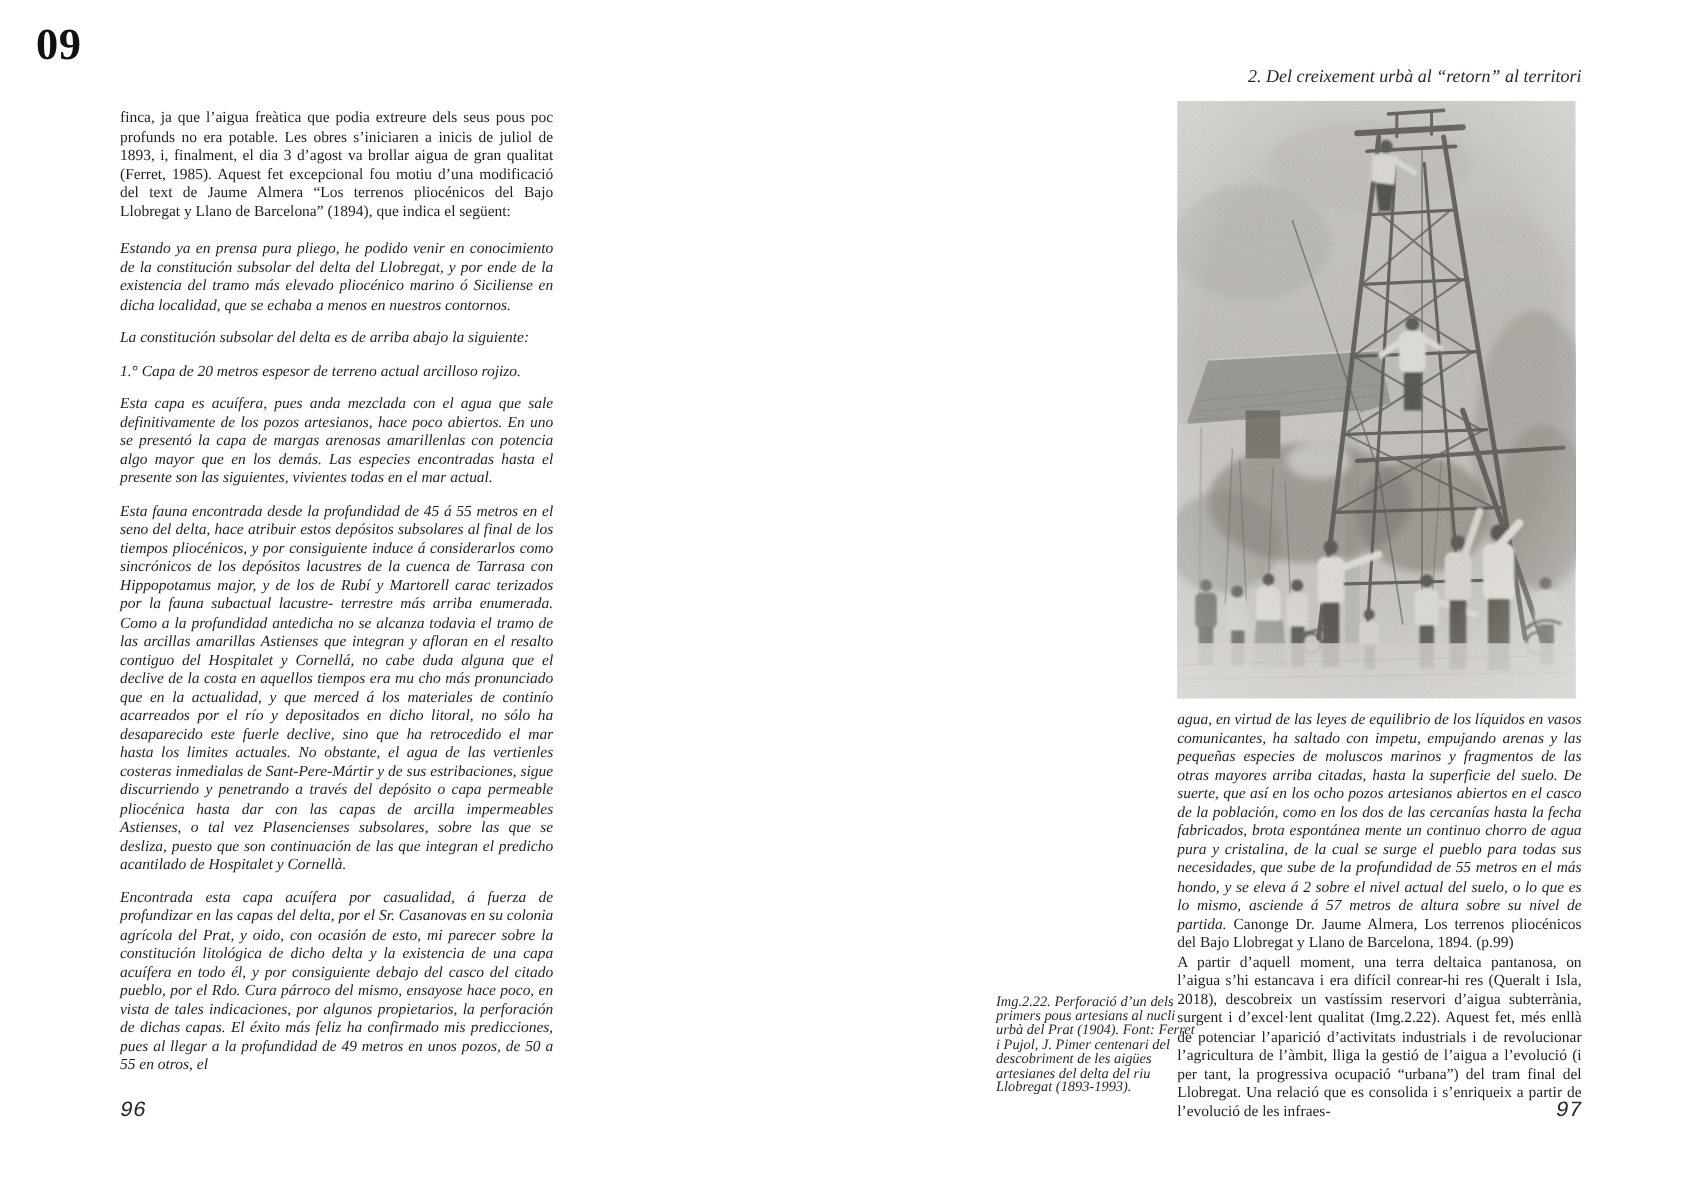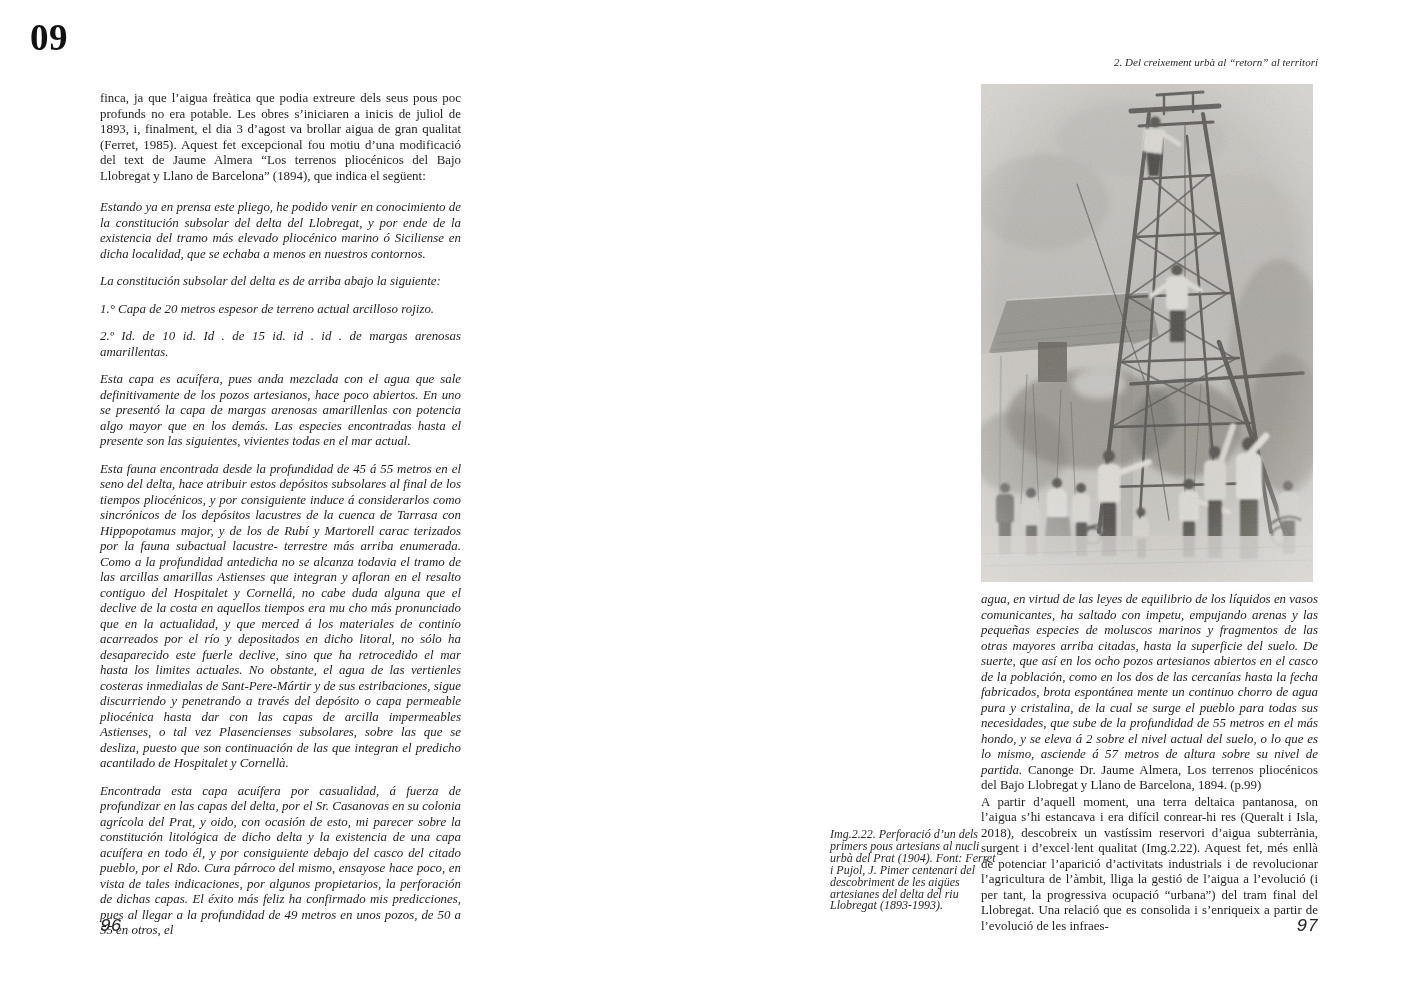--- a/index.html
+++ b/index.html
@@ -15,21 +15,21 @@
   }
   .left-col{
     position:absolute;left:100px;top:79px;width:361px;
     font-size:12.9px;line-height:15.5px;text-align:justify;
   }
   .left-col p{margin:12px 0 7px 0;}
   .left-col p.roman{font-style:normal;margin-bottom:16px;}
   .quote{font-style:italic;}
   .running-header{
     position:absolute;left:981px;top:56px;width:337px;
-    text-align:right;font-style:italic;font-size:11px;color:#2a2927;
+    text-align:right;font-style:italic;font-size:15px;color:#2a2927;
   }
   .photo{
     position:absolute;left:981px;top:84px;width:332px;height:498px;display:block;
   }
   .caption{
     position:absolute;left:830px;top:829px;width:170px;
     font-style:italic;font-size:12px;line-height:11.9px;text-align:left;color:#2a2927;
   }
   .right-col{
     position:absolute;left:981px;top:592px;width:337px;
@@ -47,24 +47,23 @@
 </head>
 <body>
 
 <div class="spread">
 
   <div>
     <div class="chapter-num">09</div>
 
     <div class="left-col">
       <p class="roman">finca, ja que l’aigua freàtica que podia extreure dels seus pous poc profunds no era potable. Les obres s’iniciaren a inicis de juliol de 1893, i, finalment, el dia 3 d’agost va brollar aigua de gran qualitat (Ferret, 1985). Aquest fet excepcional fou motiu d’una modificació del text de Jaume Almera “Los terrenos pliocénicos del Bajo Llobregat y Llano de Barcelona” (1894), que indica el següent:</p>
-      <p class="quote">Estando ya en prensa este pliego, he podido venir en conocimiento de la constitución subsolar del delta del Llobregat, y por ende de la existencia del tramo más elevado pliocénico marino ó Siciliense en dicha localidad, que se echaba a menos en nuestros contornos.</p>
+      <p class="quote">Estando ya en prensa pura pliego, he podido venir en conocimiento de la constitución subsolar del delta del Llobregat, y por ende de la existencia del tramo más elevado pliocénico marino ó Siciliense en dicha localidad, que se echaba a menos en nuestros contornos.</p>
       <p class="quote">La constitución subsolar del delta es de arriba abajo la siguiente:</p>
       <p class="quote">1.° Capa de 20 metros espesor de terreno actual arcilloso rojizo.</p>
-      <p class="quote">2.º Id. de 10 id. Id . de 15 id. id . id . de margas arenosas amarillentas.</p>
       <p class="quote">Esta capa es acuífera, pues anda mezclada con el agua que sale definitivamente de los pozos artesianos, hace poco abiertos. En uno se presentó la capa de margas arenosas amarillenlas con potencia algo mayor que en los demás. Las especies encontradas hasta el presente son las siguientes, vivientes todas en el mar actual.</p>
       <p class="quote">Esta fauna encontrada desde la profundidad de 45 á 55 metros en el seno del delta, hace atribuir estos depósitos subsolares al final de los tiempos pliocénicos, y por consiguiente induce á considerarlos como sincrónicos de los depósitos lacustres de la cuenca de Tarrasa con Hippopotamus major, y de los de Rubí y Martorell carac terizados por la fauna subactual lacustre- terrestre más arriba enumerada. Como a la profundidad antedicha no se alcanza todavia el tramo de las arcillas amarillas Astienses que integran y afloran en el resalto contiguo del Hospitalet y Cornellá, no cabe duda alguna que el declive de la costa en aquellos tiempos era mu cho más pronunciado que en la actualidad, y que merced á los materiales de continío acarreados por el río y depositados en dicho litoral, no sólo ha desaparecido este fuerle declive, sino que ha retrocedido el mar hasta los limites actuales. No obstante, el agua de las vertienles costeras inmedialas de Sant-Pere-Mártir y de sus estribaciones, sigue discurriendo y penetrando a través del depósito o capa permeable pliocénica hasta dar con las capas de arcilla impermeables Astienses, o tal vez Plasencienses subsolares, sobre las que se desliza, puesto que son continuación de las que integran el predicho acantilado de Hospitalet y Cornellà.</p>
       <p class="quote">Encontrada esta capa acuífera por casualidad, á fuerza de profundizar en las capas del delta, por el Sr. Casanovas en su colonia agrícola del Prat, y oido, con ocasión de esto, mi parecer sobre la constitución litológica de dicho delta y la existencia de una capa acuífera en todo él, y por consiguiente debajo del casco del citado pueblo, por el Rdo. Cura párroco del mismo, ensayose hace poco, en vista de tales indicaciones, por algunos propietarios, la perforación de dichas capas. El éxito más feliz ha confirmado mis predicciones, pues al llegar a la profundidad de 49 metros en unos pozos, de 50 a 55 en otros, el</p>
     </div>
 
     <div class="pagenum pn-left">96</div>
   </div>
 
   <div>
     <div class="running-header">2. Del creixement urbà al “retorn” al territori</div>

